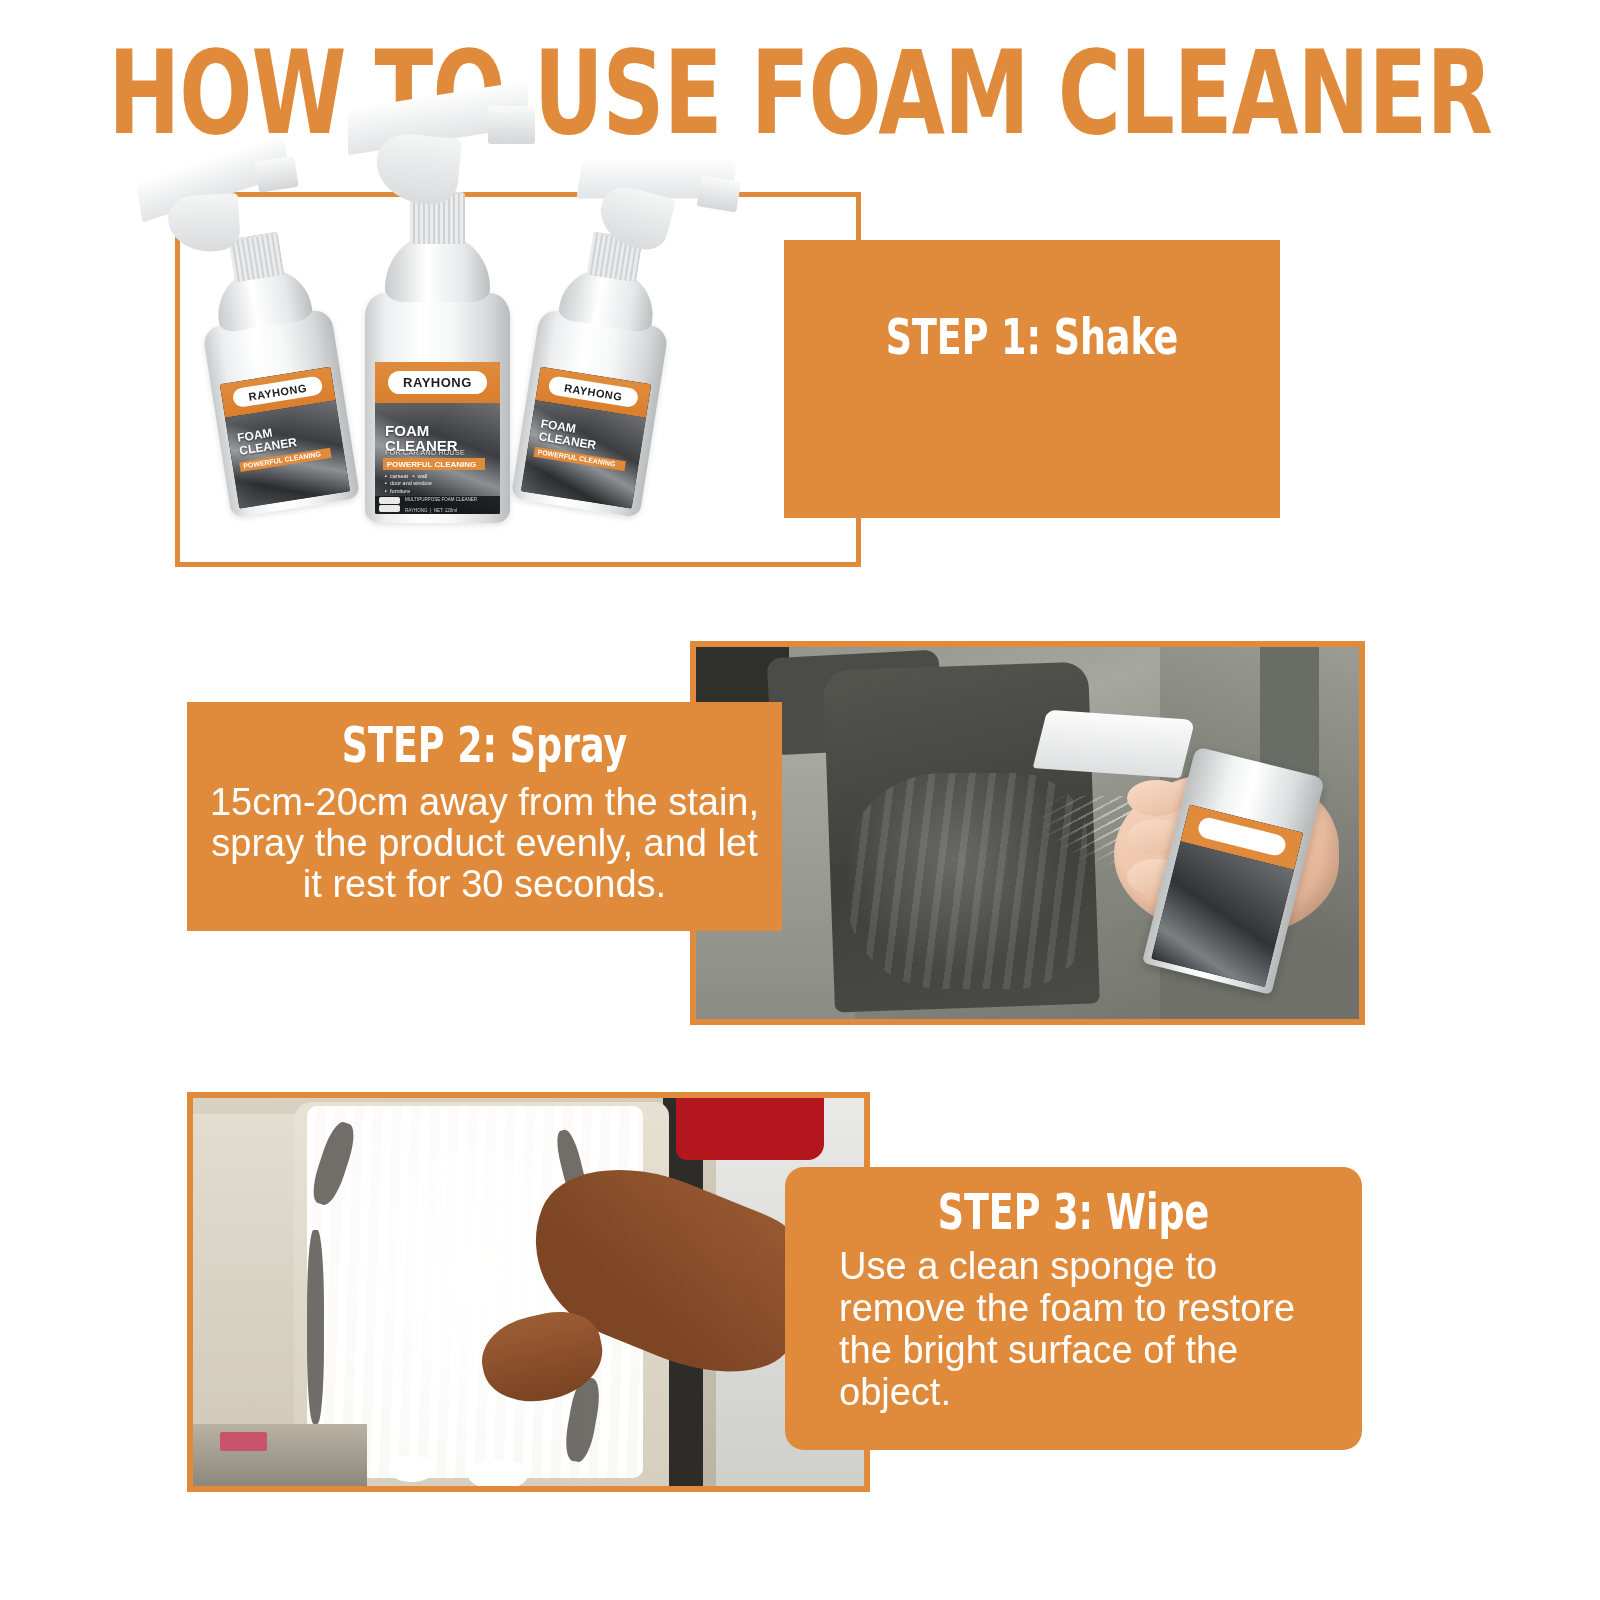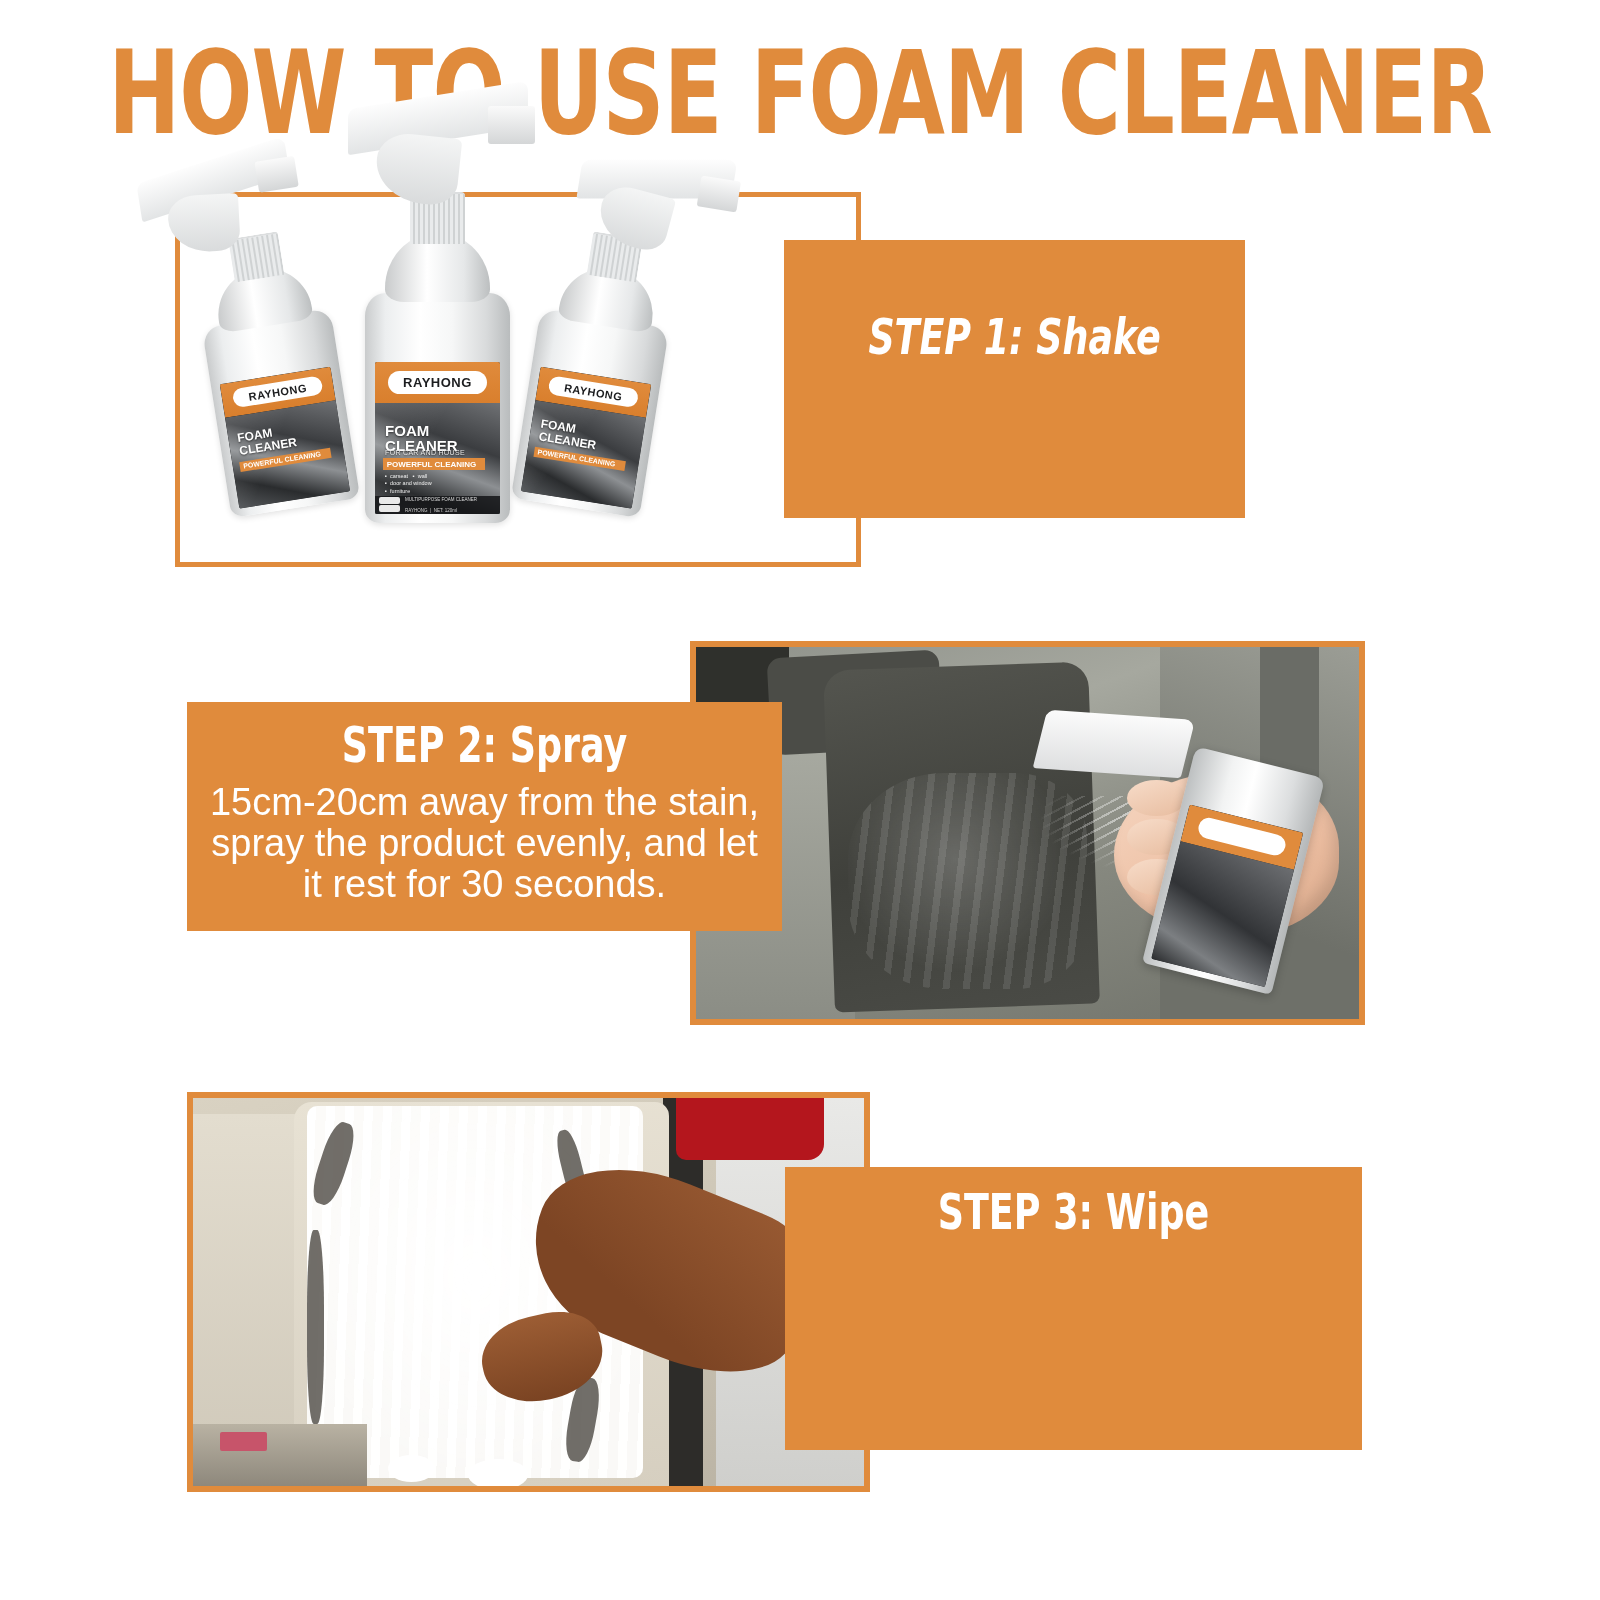--- a/index.html
+++ b/index.html
@@ -314,21 +314,21 @@
               &nbsp;|&nbsp;
               <span>NET: 120ml</span>
             </div>
           </div>
         </div>
       </div>
 
     </div>
   </div>
 
-  <div class="panel" style="left:784px;top:240px;width:461px;height:278px;font-style:italic;">
+  <div class="panel" style="left:784px;top:240px;width:496px;height:278px;">
     <div class="step-head" style="position:absolute;left:0;right:0;top:74px;font-size:45px;line-height:45px;">STEP 1: Shake</div>
   </div>
 
   <div class="photo" style="left:690px;top:641px;width:675px;height:384px;">
     <div class="inner">
       <div class="seat-dark"></div>
       <div class="sd-dark-top"></div>
       <div class="sd-seatL"></div>
       <div class="sd-seatR"></div>
       <div class="sd-pillar"></div>
@@ -373,17 +373,18 @@
       <div class="sc-handle"></div>
       <div class="sc-arm"></div>
       <div class="sc-hand"></div>
       <div class="sc-foam-blob" style="left:29%;bottom:1%;width:7%;height:7%;"></div>
       <div class="sc-foam-blob" style="left:41%;bottom:-1%;width:9%;height:8%;"></div>
       <div class="sc-dark-bottom"></div>
       <div class="sc-pinkbox"></div>
     </div>
   </div>
 
-  <div class="panel" style="left:785px;top:1167px;width:577px;height:283px;">
+  <div class="panel" style="left:785px;top:1167px;width:577px;height:283px;border-radius:19px;">
     <div class="step-head" style="position:absolute;left:0;right:0;top:22px;font-size:45px;line-height:45px;">STEP 3: Wipe</div>
+    <div class="step-body" style="position:absolute;left:54px;right:20px;top:78px;font-size:38px;line-height:42px;text-align:left;">Use a clean sponge to remove the foam to restore the bright surface of the object.</div>
   </div>
 
 </div>
 
 </body></html>

